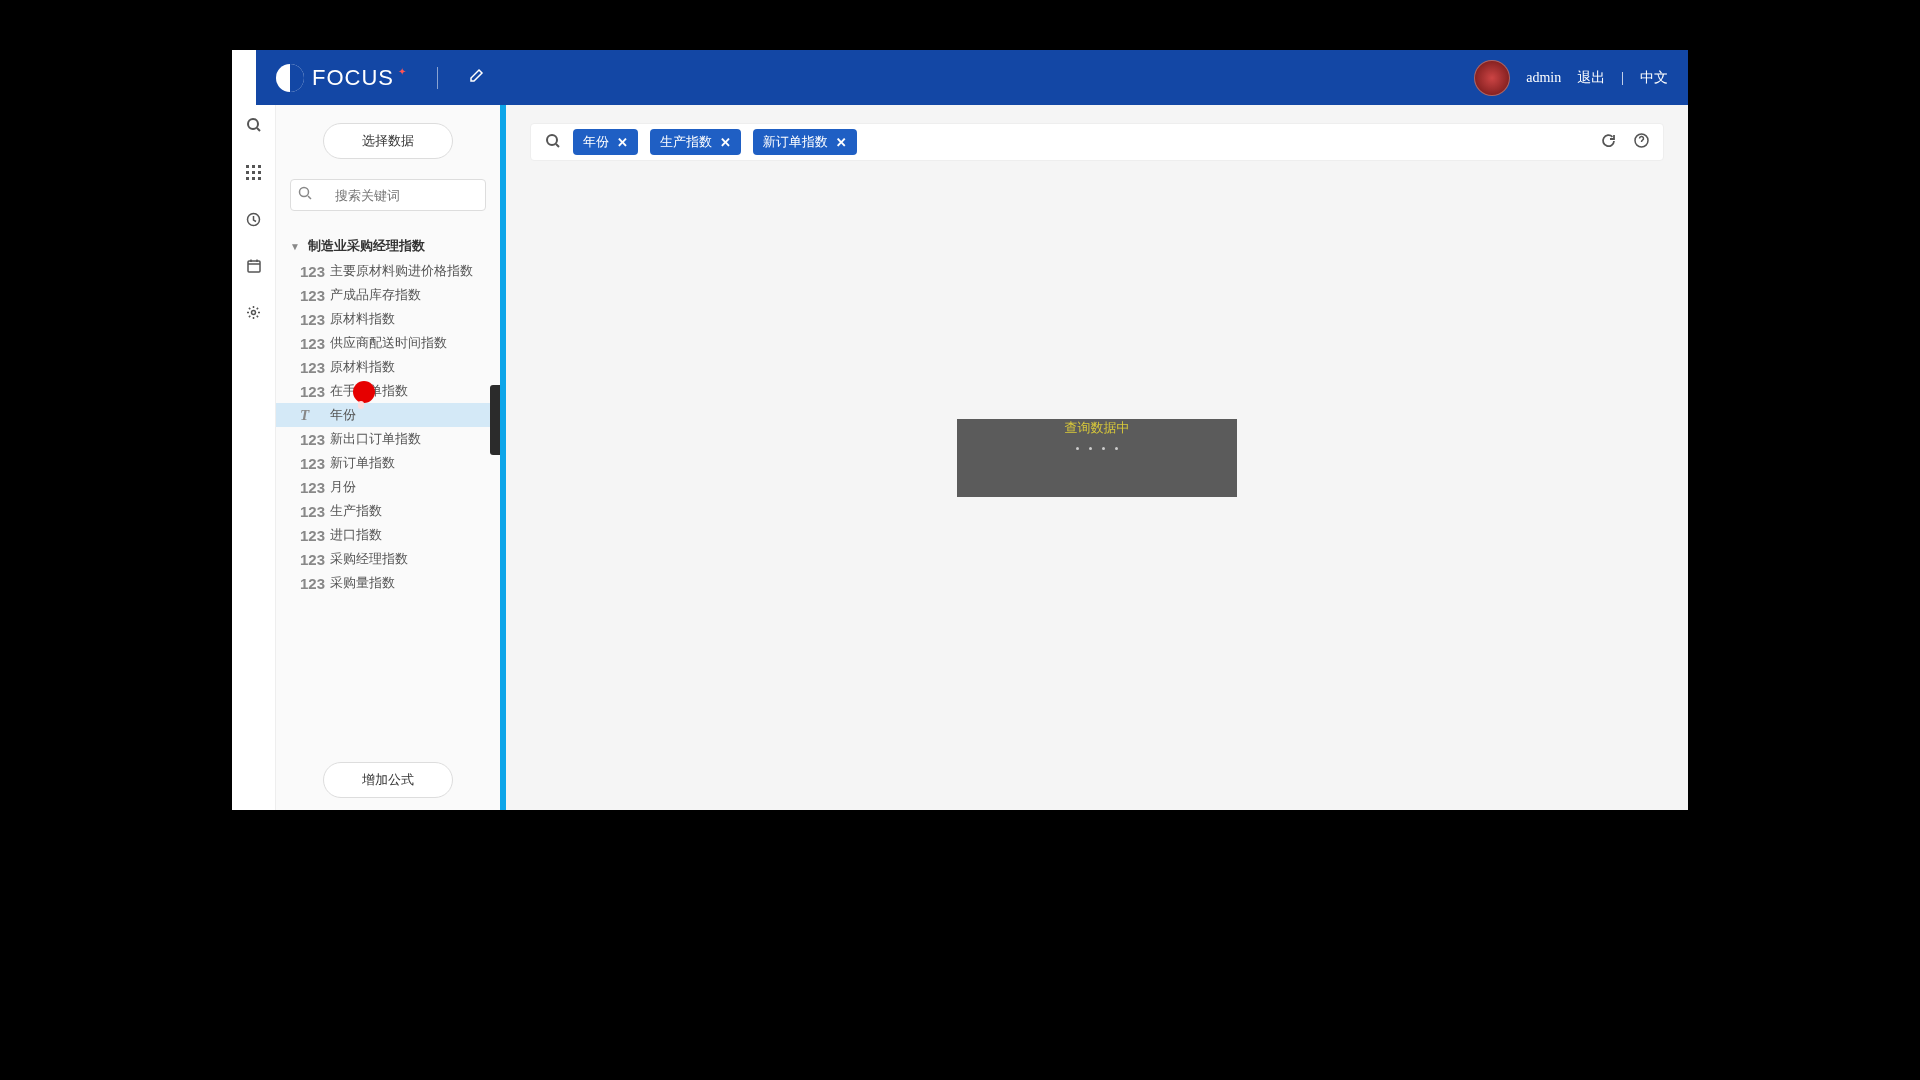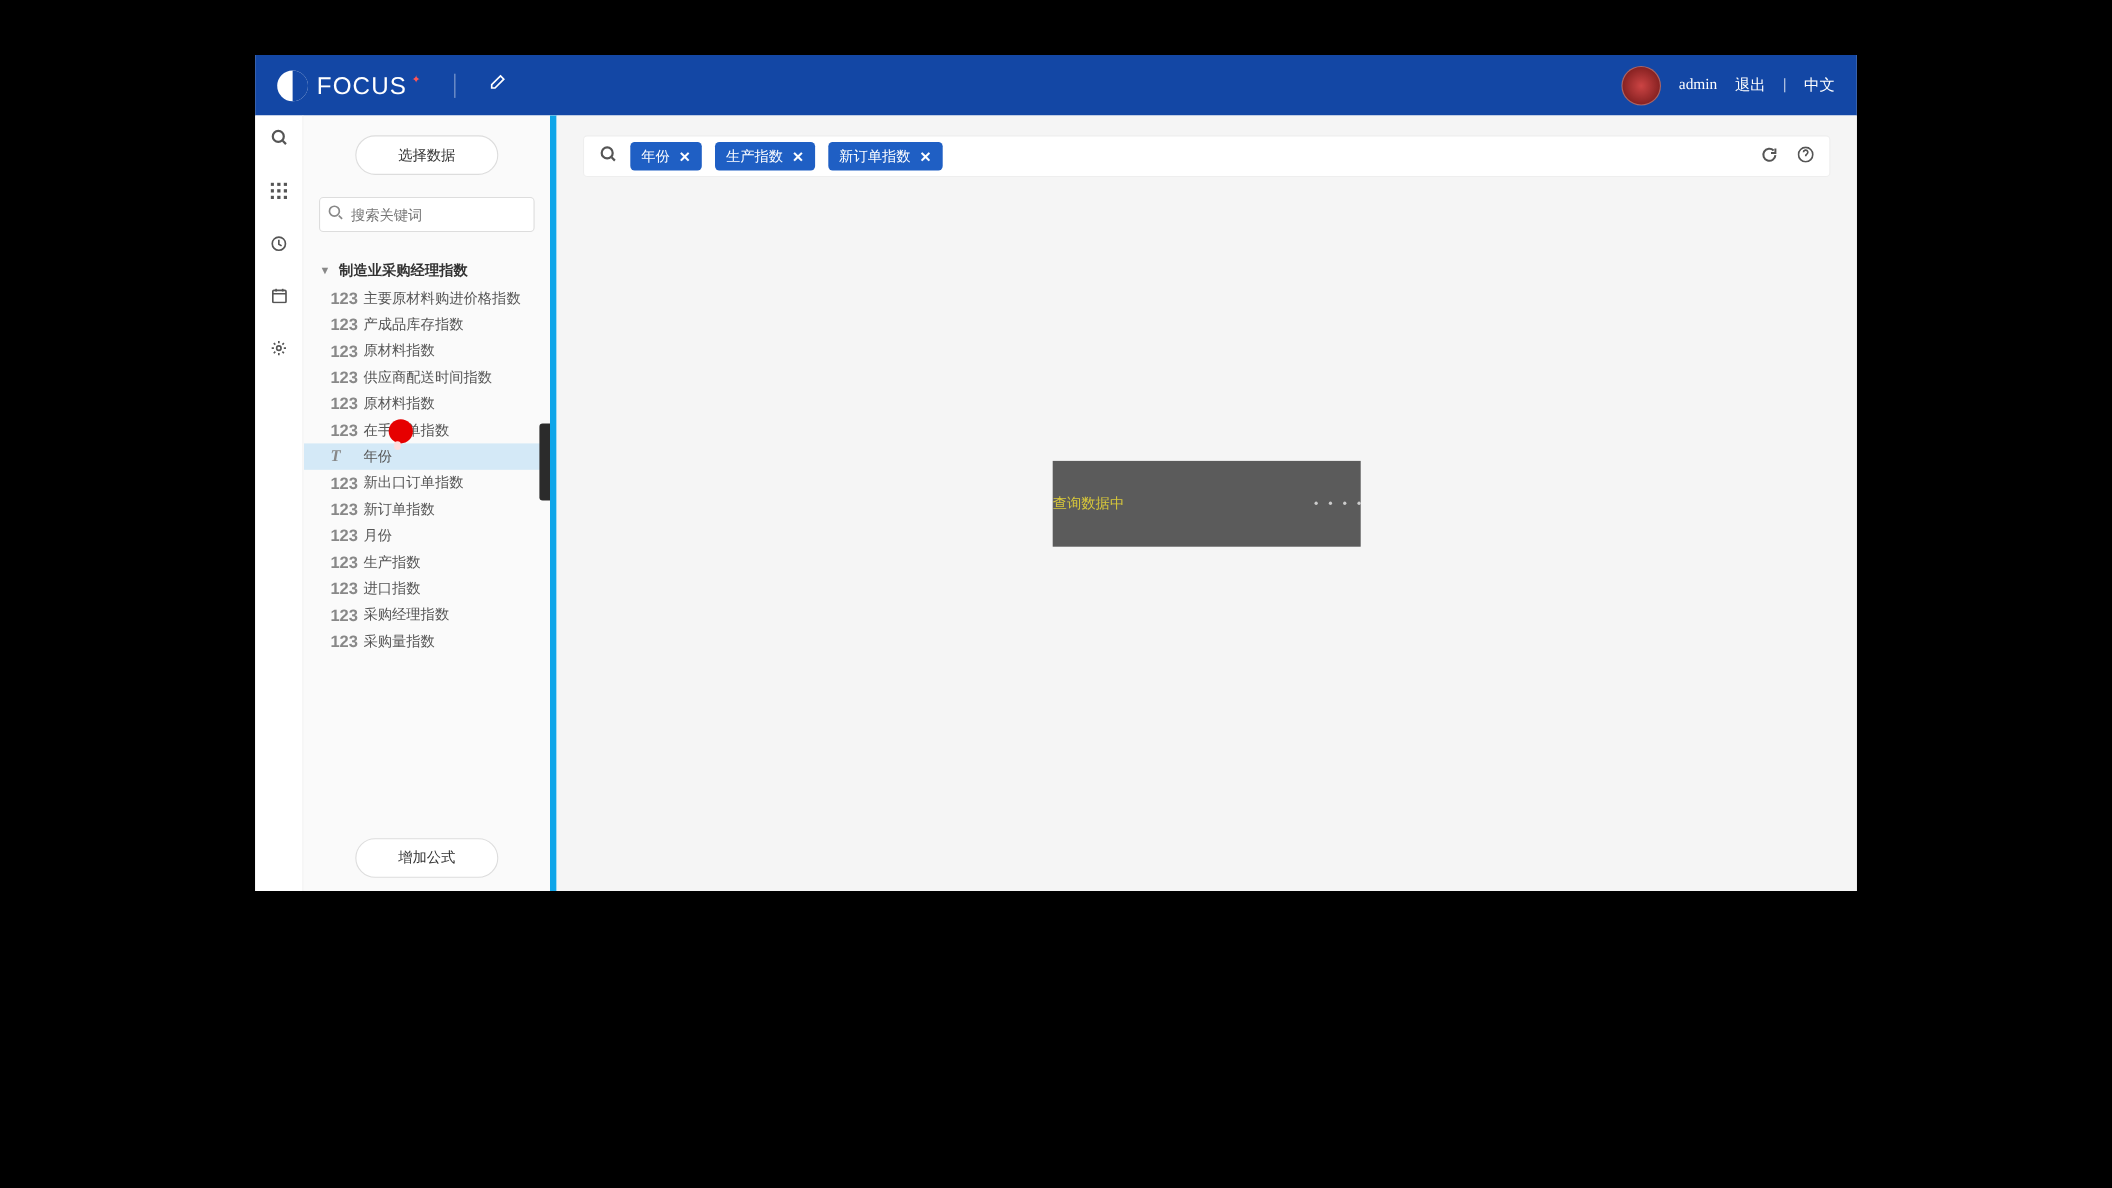--- a/index.html
+++ b/index.html
@@ -17,20 +17,21 @@
       position: relative;
       margin: 50px auto 0;
     }
     .header {
       background: #1347a5;
       height: 55px;
       display: flex;
       align-items: center;
       padding: 0 20px;
       color: #fff;
+      margin-left: 24px;
     }
     .logo {
       display: flex;
       align-items: center;
       gap: 8px;
       font-size: 22px;
       font-weight: 500;
       letter-spacing: 1px;
     }
     .logo-icon {
@@ -128,21 +129,21 @@
     }
     .sidebar-search {
       margin: 8px 14px;
       position: relative;
     }
     .sidebar-search input {
       width: 100%;
       height: 32px;
       border: 1px solid #ddd;
       border-radius: 4px;
-      padding: 0 10px 0 28px;
+      padding: 0 10px 0 44px;
       font-size: 13px;
       color: #c2410c;
     }
     .sidebar-search-icon {
       position: absolute;
       left: 8px;
       top: 7px;
       color: #888;
       font-size: 14px;
     }
@@ -262,23 +263,23 @@
     .search-bar-right span { cursor: pointer; }
     .loading-box {
       position: absolute;
       left: 50%;
       top: 50%;
       transform: translate(-50%, -50%);
       background: #5b5b5b;
       width: 280px;
       height: 78px;
       display: flex;
-      flex-direction: row;
-      align-items: center;
-      justify-content: space-between;
+      flex-direction: column;
+      align-items: center;
+      justify-content: flex-start;
       gap: 10px;
     }
     .loading-text {
       color: #d8c83a;
       font-size: 13px;
       font-weight: 500;
     }
     .loading-dots {
       display: flex;
       gap: 10px;

